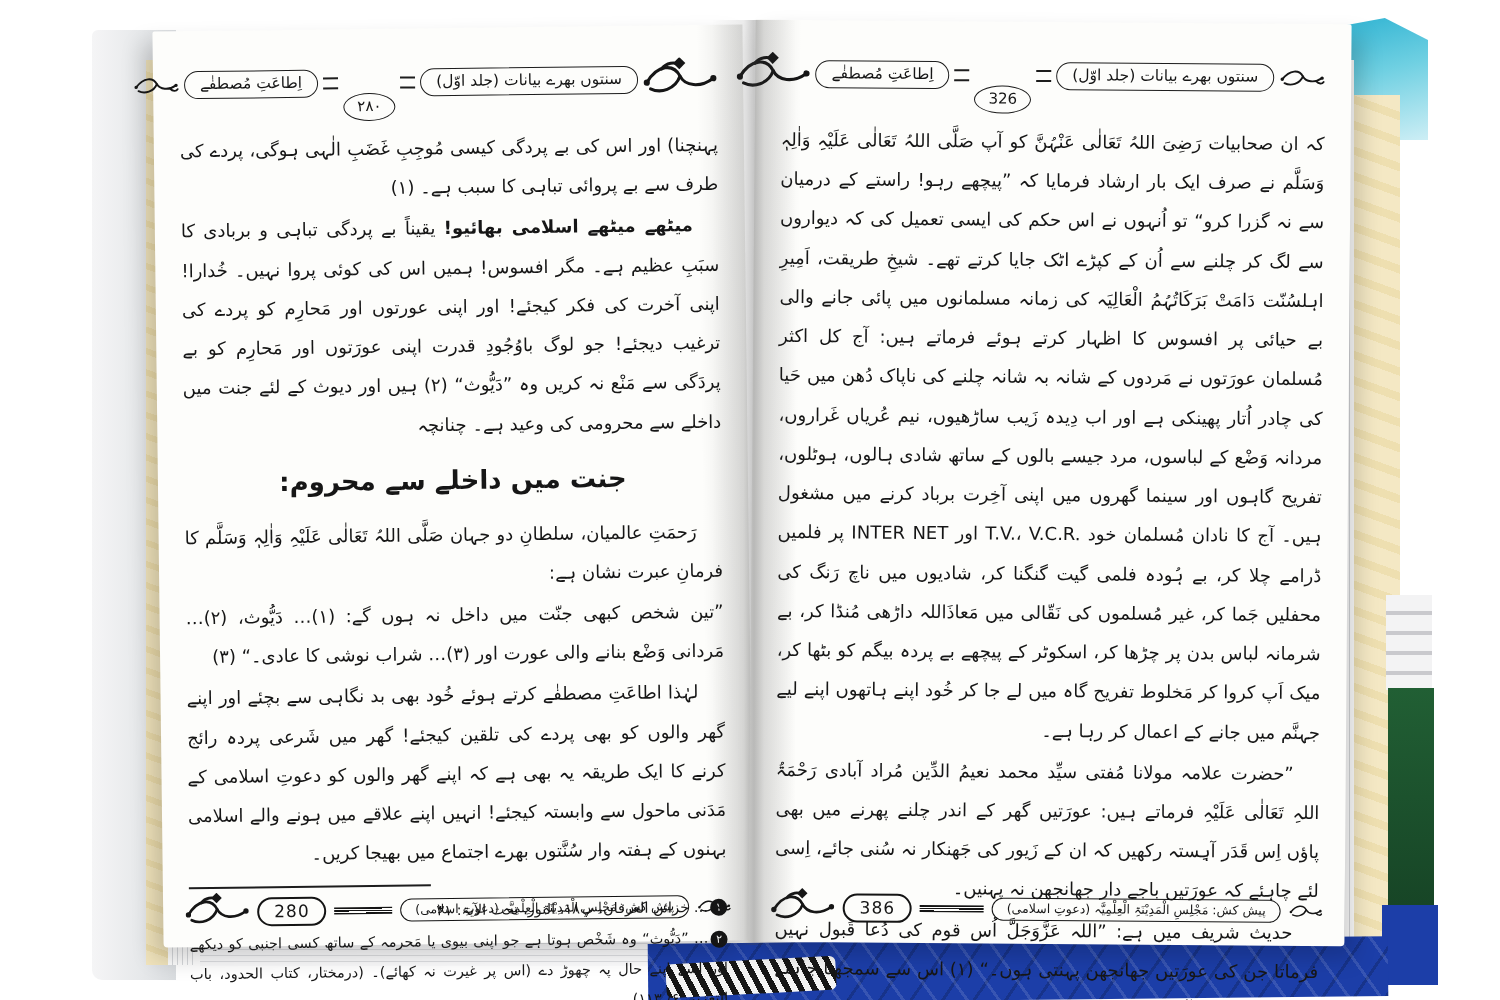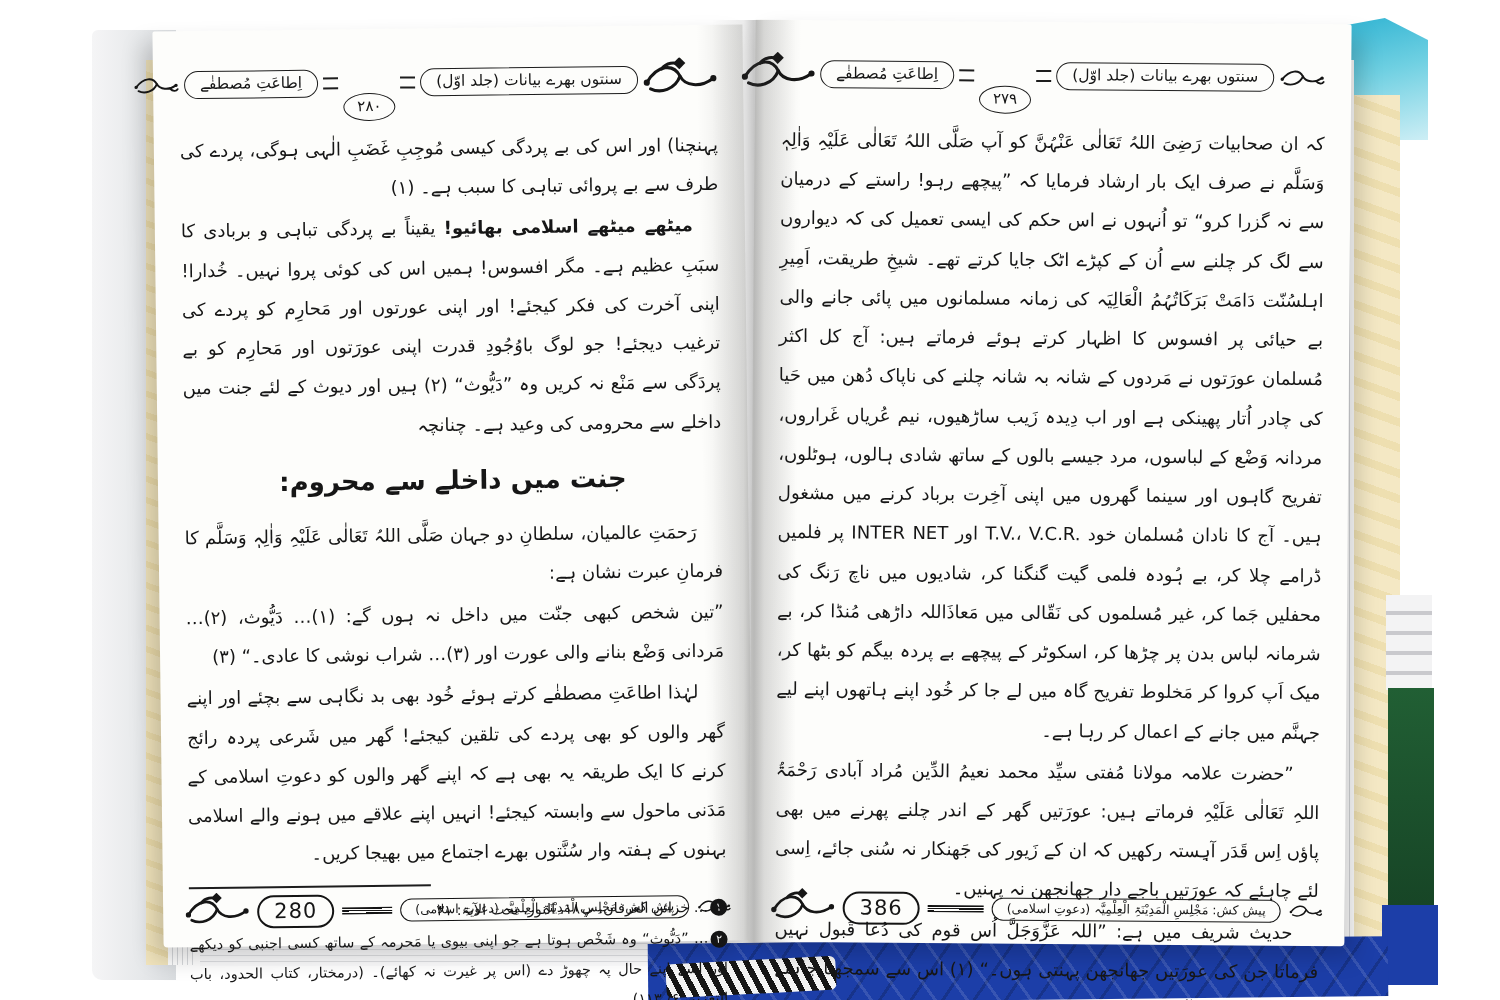--- a/index.html
+++ b/index.html
@@ -68,21 +68,21 @@
   .fnsep{border-top:2px solid #1d1d1d;width:45%;height:0;margin:12px 0 10px;}
   .sep-right{margin-left:0;margin-right:auto;}
   .fns{direction:rtl;}
   .fn{font-size:14.5px;line-height:2.05;text-align:justify;margin:0 0 2px;}
   .fnum{display:inline-flex;align-items:center;justify-content:center;
     width:17px;height:17px;border-radius:50%;background:#141414;color:#fff;
     font-size:11px;line-height:1;vertical-align:middle;margin-left:2px;}
   
   .ftr{position:absolute;left:22px;right:22px;bottom:16px;display:flex;align-items:center;gap:8px;}
   .pgnum{border:2px solid #141414;border-radius:20px;padding:2px 15px 3px;
-    font-size:21px;letter-spacing:1px;}
+    font-size:17px;letter-spacing:1px;}
   .triple{flex:1;height:7px;
     background:linear-gradient(to bottom,#141414 0 1.6px,transparent 1.6px 2.8px,#141414 2.8px 4.2px,transparent 4.2px 5.4px,#141414 5.4px 7px);}
   .pub-pill{border:1.5px solid #141414;border-radius:16px;padding:2px 14px 4px;
     font-size:12.5px;direction:rtl;white-space:nowrap;}
   .ftr .orn-lg{width:64px;height:38px;}
   .ftr .orn-sm{width:34px;height:24px;}
   svg.orn{display:block;}
 </style>
 </head>
 <body>
@@ -169,21 +169,21 @@
 </div>
 
 <div class="page page-right">
   <div class="page-inner">
     <div class="hdr">
       <svg class="orn orn-sm">
           <use href="#orn"></use>
         </svg>
       <span class="pill">سنتوں بھرے بیانات (جلد اوّل)</span>
       <span class="conn"></span>
-      <span class="num-oval">۲۷۹</span>
+      <span class="num-oval">326</span>
       <span class="conn"></span>
       <span class="pill">اِطاعَتِ مُصطفٰے</span>
       <svg class="orn orn-lg">
           <use href="#orn-big"></use>
         </svg>
     </div>
 
     <div class="body-text">
       <p class="para">کہ ان صحابیات رَضِیَ اللہُ تَعَالٰی عَنْہُنَّ کو آپ صَلَّی اللہُ تَعَالٰی عَلَیْہِ وَاٰلِہٖ وَسَلَّم نے صرف ایک بار ارشاد فرمایا کہ ”پیچھے رہو! راستے کے درمیان سے نہ گزرا کرو“ تو اُنہوں نے اس حکم کی ایسی تعمیل کی کہ دیواروں سے لگ کر چلنے سے اُن کے کپڑے اٹک جایا کرتے تھے۔ شیخِ طریقت، اَمِیرِ اہلسُنّت دَامَتْ بَرَکَاتُہُمُ الْعَالِیَہ کی زمانہ مسلمانوں میں پائی جانے والی بے حیائی پر افسوس کا اظہار کرتے ہوئے فرماتے ہیں: آج کل اکثر مُسلمان عورَتوں نے مَردوں کے شانہ بہ شانہ چلنے کی ناپاک دُھن میں حَیا کی چادر اُتار پھینکی ہے اور اب دِیدہ زَیب ساڑھیوں، نیم عُریاں غَراروں، مردانہ وَضْع کے لباسوں، مرد جیسے بالوں کے ساتھ شادی ہالوں، ہوٹلوں، تفریح گاہوں اور سینما گھروں میں اپنی آخِرت برباد کرنے میں مشغول ہیں۔ آج کا نادان مُسلمان خود ‎T.V.‎، ‎V.C.R.‎ اور ‎INTER NET‎ پر فلمیں ڈرامے چلا کر، بے ہُودہ فلمی گیت گنگنا کر، شادیوں میں ناچ رَنگ کی محفلیں جَما کر، غیر مُسلموں کی نَقّالی میں مَعاذَاللہ داڑھی مُنڈا کر، بے شرمانہ لباس بدن پر چڑھا کر، اسکوٹر کے پیچھے بے پردہ بیگم کو بٹھا کر، میک اَپ کروا کر مَخلوط تفریح گاہ میں لے جا کر خُود اپنے ہاتھوں اپنے لیے جہنَّم میں جانے کے اعمال کر رہا ہے۔</p>
       <p class="para indent">”حضرت علامہ مولانا مُفتی سیِّد محمد نعیمُ الدِّین مُراد آبادی رَحْمَۃُ اللہِ تَعَالٰی عَلَیْہِ فرماتے ہیں: عورَتیں گھر کے اندر چلنے پھرنے میں بھی پاؤں اِس قَدَر آہِستہ رکھیں کہ ان کے زَیور کی جَھنکار نہ سُنی جائے، اِسی لئے چاہئے کہ عورَتیں باجے دار جھانجھن نہ پہنیں۔</p>

